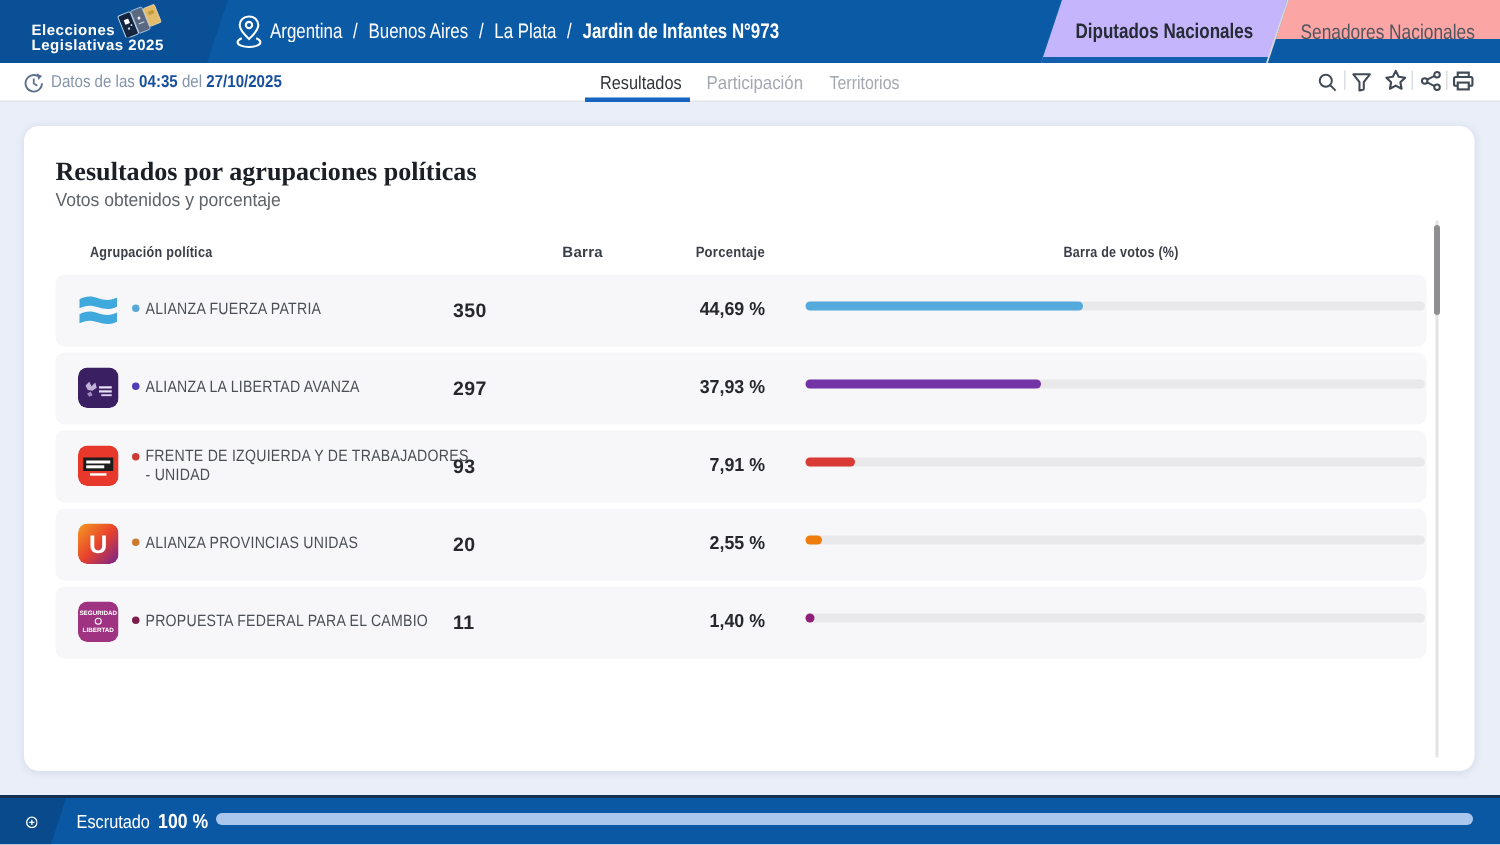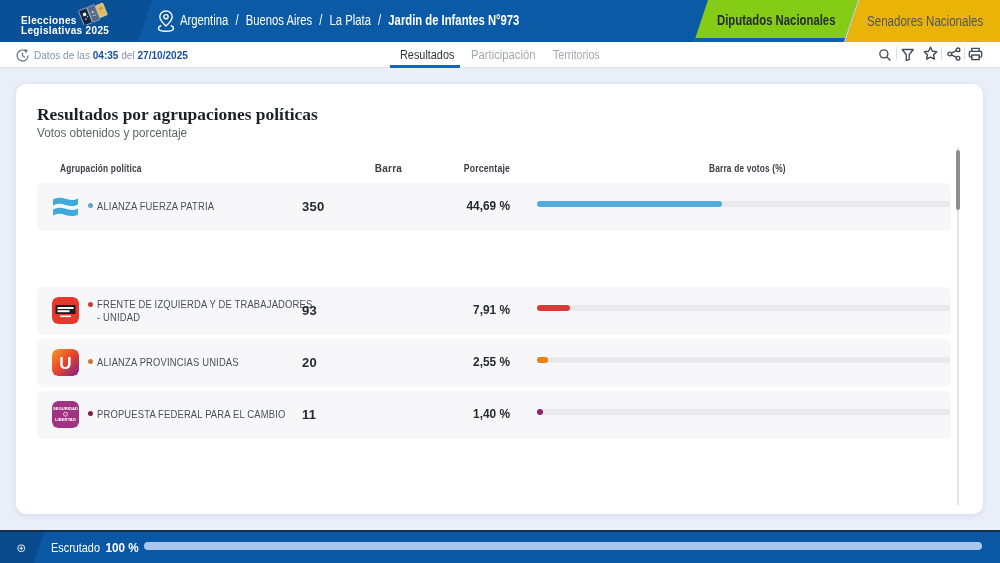--- a/index.html
+++ b/index.html
@@ -4,26 +4,26 @@
 <style>
   * { margin:0; padding:0; box-sizing:border-box; }
   html,body { width:1000px; height:563px; overflow:hidden; font-family:"Liberation Sans", sans-serif; }
   body { background:#e9eef8; position:relative; }
   .abs { position:absolute; }
   
   #hdr { left:0; top:0; width:1000px; height:42px; background:#0b5aa6; }
   #hdr-darkleft { left:0; top:0; width:160px; height:42px; background:rgba(8,40,84,0.18);
      clip-path:polygon(0 0, 152px 0, 138px 42px, 0 42px); }
   #logo { left:21px; top:15.5px; color:#fff; font-weight:bold; font-size:10px; line-height:10.3px; letter-spacing:0.2px; transform-origin:0 0; letter-spacing:0.35px; }
-  #tab-white { left:694px; top:0; width:164px; height:42px; background:#84cc16;
+  #tab-white { left:694px; top:0; width:164px; height:42px; background:#c4b5fd;
      clip-path:polygon(14px 0, 164px 0, 151px 42px, 0 42px); }
   #tab-white .under { position:absolute; left:0; right:11px; bottom:0; height:4px; background:#1260ad; }
   #tab-white .lbl { position:absolute; left:22.5px; top:12px; white-space:nowrap;
      font-weight:bold; font-size:14px; color:#272b35; transform:scaleX(0.81); transform-origin:0 0; }
-  #panel-gray { left:845px; top:0; width:155px; height:42px; background:#eab308;
+  #panel-gray { left:845px; top:0; width:155px; height:26px; background:#fca5a5;
      clip-path:polygon(14px 0, 155px 0, 155px 43px, 0 43px); }
   #panel-gray .lbl { position:absolute; left:21.5px; top:13px; font-size:14px; color:#52555e; white-space:nowrap; transform:scaleX(0.825); transform-origin:0 0; }
   #diag-line { left:844px; top:0; width:17px; height:42px;
      clip-path:polygon(14px 0, 15.2px 0, 1.2px 42px, 0 42px); background:#d9d9d9; }
   #crumbs { left:180px; top:12px; color:#fff; font-size:14px; white-space:nowrap; transform:scaleX(0.805); transform-origin:0 0; }
   #crumbs b { font-weight:bold; }
   #crumbs .sep { padding:0 5px; }
   
   #tbar { left:0; top:42px; width:1000px; height:26px; background:#fff; border-bottom:1px solid #e4e4e8; }
   #tdate { left:34px; top:48.5px; font-size:11.5px; color:#8494ab; white-space:nowrap; transform:scaleX(0.875); transform-origin:0 0; }
@@ -98,20 +98,37 @@
 <path d="M1 14.5 C5 12.2 9 12.2 13.5 13.8 C18 15.4 22 15.4 26 13.4 L26 19.5 C22 21.5 18 21.5 13.5 19.9 C9 18.3 5 18.3 1 20.5 Z" fill="#3fa8dc"></path>
 </svg>
 <span class="dot" style="background:#58a8d8;"></span>
 <div class="pname">ALIANZA FUERZA PATRIA</div>
 <div class="votes">350</div>
 <div class="pct">44,69 %</div>
 <div class="track">
         <div class="fill" style="width:184.6px;background:#55aadc;"></div>
       </div>
 </div>
+<div class="row" style="top:151px;">
+<svg class="logo" viewBox="0 0 27 27">
+        <rect width="27" height="27" rx="6" fill="#3a1f62"></rect>
+<path d="M5 12 L7.5 9.5 L9 12.5 L11.5 10 L12.5 13.5 L9.5 15.5 L6.5 15 Z" fill="#d9cdf0" opacity="0.85"></path>
+<path d="M6 17.5 L8.5 16 L9.8 18.5 L7.5 19.5 Z" fill="#c9bbe6" opacity="0.7"></path>
+<rect x="14" y="12.5" width="8.5" height="1.5" fill="#e8e0f5"></rect>
+<rect x="14" y="15.2" width="8.5" height="1.5" fill="#e8e0f5"></rect>
+<rect x="15.5" y="17.8" width="7" height="1.3" fill="#d8cdf0"></rect>
+</svg>
+<span class="dot" style="background:#4f3fb0;"></span>
+<div class="pname">ALIANZA LA LIBERTAD AVANZA</div>
+<div class="votes">297</div>
+<div class="pct">37,93 %</div>
+<div class="track">
+        <div class="fill" style="width:156.7px;background:#7533a8;"></div>
+      </div>
+</div>
 <div class="row" style="top:203px;">
 <svg class="logo" viewBox="0 0 27 27">
         <rect width="27" height="27" rx="6" fill="#e8372b"></rect>
 <rect x="3.5" y="8" width="20" height="9" fill="#1c1c1c"></rect>
 <rect x="5.5" y="10" width="16" height="2" fill="#fff"></rect>
 <rect x="5.5" y="13.2" width="12" height="2" fill="#fff"></rect>
 <rect x="8" y="18.5" width="11" height="1.6" fill="#fff"></rect>
 </svg>
 <span class="dot" style="background:#cc3b33;top:15px;"></span>
 <div class="pname" style="top:11px;">FRENTE DE IZQUIERDA Y DE TRABAJADORES<br>- UNIDAD</div>

